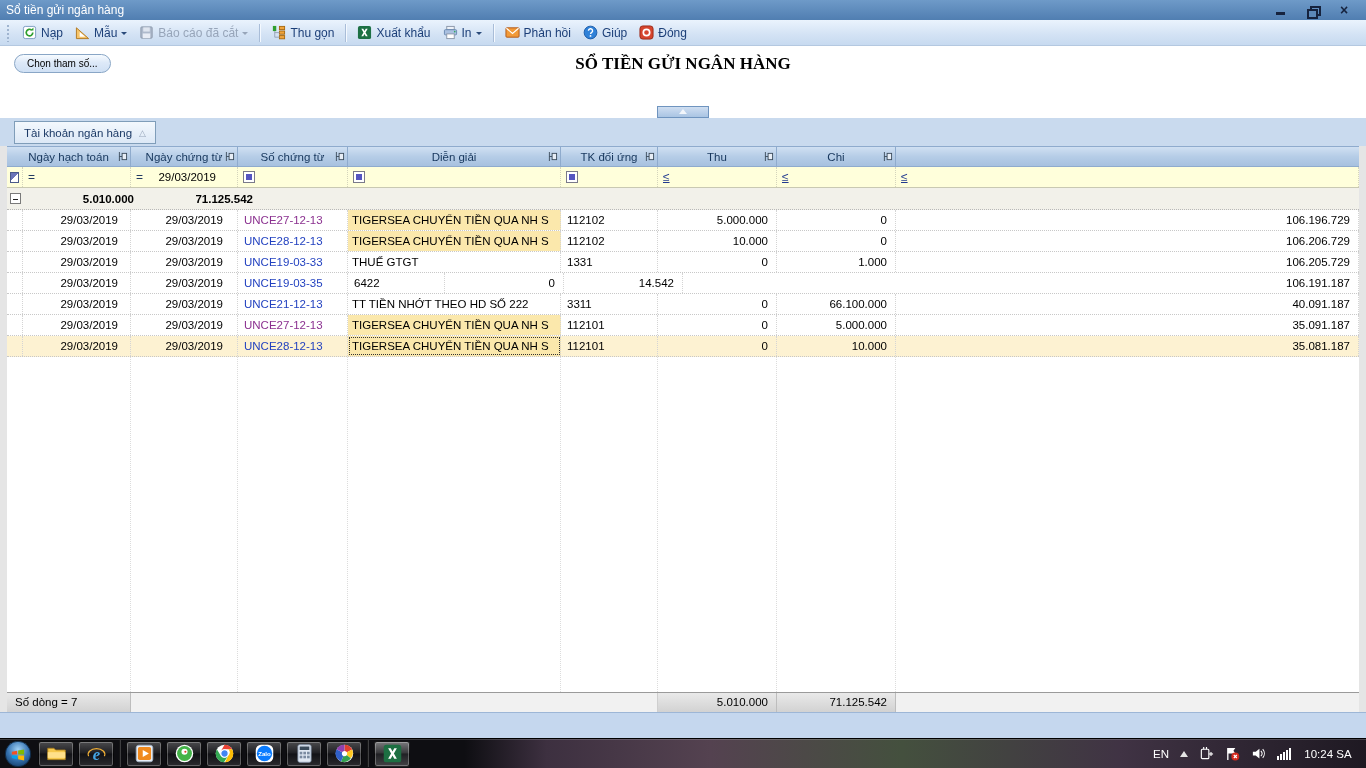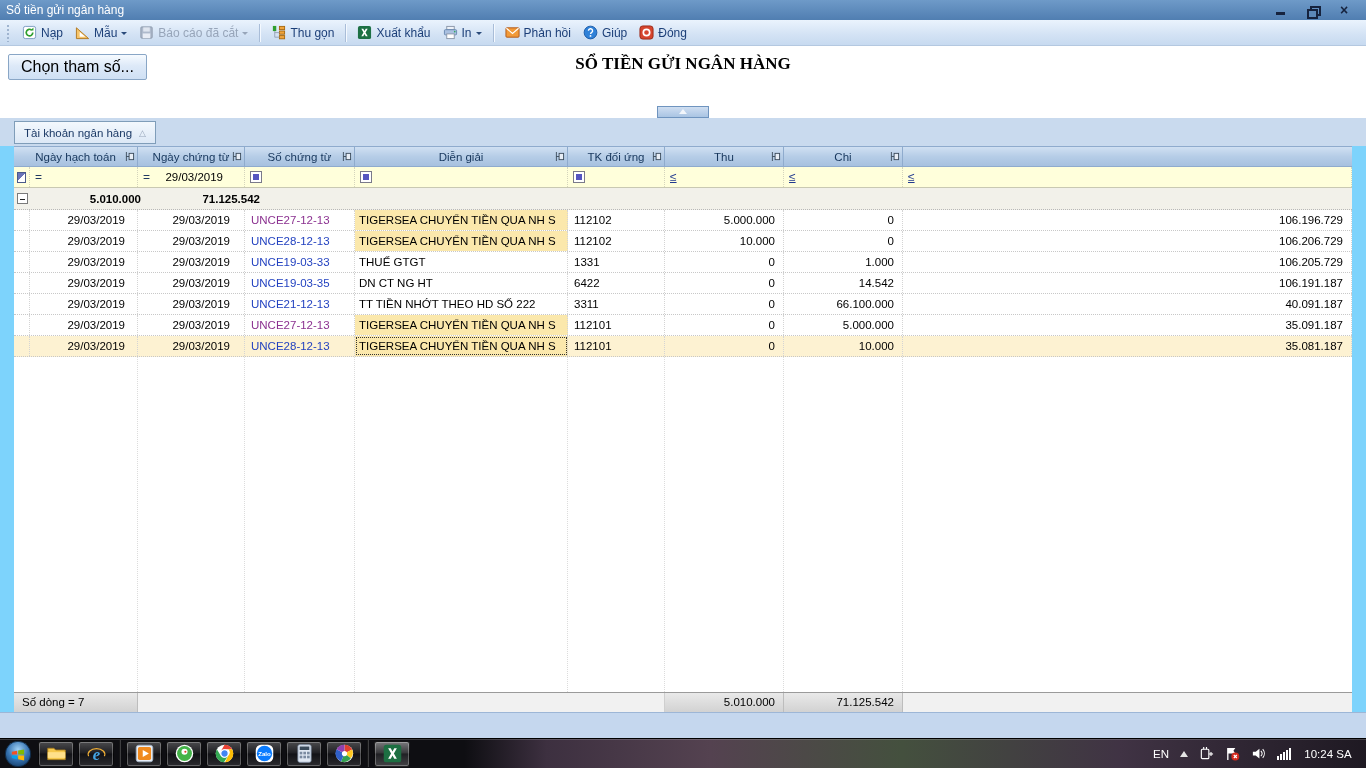--- a/index.html
+++ b/index.html
@@ -30,43 +30,43 @@
   .tb-btn { display:flex; align-items:center; gap:4px; padding:2px 6px; border-radius:2px;
             color:#1c3f78; font-size:12px; cursor:default; }
   .tb-btn .tb-ic svg { width:15px; height:15px; display:block; }
   .tb-dd { width:0; height:0; border:3.5px solid transparent; border-top-color:#2a4a7a; margin-top:4px; }
   .tb-disabled { color:#97a5b9; }
   .tb-disabled .tb-dd { border-top-color:#97a5b9; }
   .tb-sep { width:1px; height:18px; background:#a9bdd8; box-shadow:1px 0 0 #f4f9ff; margin:0 5px; }
 
   
   .report-header { height:72px; flex:0 0 72px; position:relative; background:#fff; }
-  .param-btn { position:absolute; left:8px; top:8px; padding:3px 12px; font-size:16px;
+  .param-btn { position:absolute; left:14px; top:8px; padding:3px 12px; font-size:10px;
                font-family:"Liberation Sans",sans-serif; color:#000;
                background:linear-gradient(#f7fbff,#dde9f8 45%,#cfe0f4); border:1px solid #89a6c6;
-               border-radius:2px; cursor:default; }
+               border-radius:10px; cursor:default; }
   .report-title { text-align:center; margin-top:8px; font-family:"Liberation Serif",serif;
                   font-weight:bold; font-size:17px; color:#000; }
   .report-subtitle { text-align:center; margin-top:7px; font-family:"Liberation Serif",serif;
                      font-weight:bold; font-style:italic; font-size:13.5px; color:#000; }
 
   
   .tabstrip { height:28px; flex:0 0 28px; background:#c9daee; position:relative; }
   .collapse-handle { position:absolute; left:calc(50% - 26px); top:-12px; width:52px; height:12px;
                      background:linear-gradient(#cfdef1,#a9c4e3); border:1px solid #6f94bf; }
   .collapse-handle .tri-up { display:block; width:0; height:0; margin:2px auto 0;
                              border-left:4px solid transparent; border-right:4px solid transparent;
                              border-bottom:5px solid #f2f6fb; }
   .group-tab { position:absolute; left:14px; top:3px; height:23px; display:inline-flex;
                align-items:center; gap:7px; padding:0 9px; font-size:11.5px; color:#1c3a66;
                background:linear-gradient(#f3f8fd,#dce8f6); border:1px solid #7f9db9; }
   .sort-tri { font-size:9px; color:#98a6ba; }
 
   
-  .table-wrap { flex:1 1 auto; background:#7dd3fc; padding:0 14px; overflow:hidden; }
+  .table-wrap { flex:1 1 auto; background:#e5e5e5; padding:0 7px; overflow:hidden; }
   .table { background:#fff; height:100%; display:flex; flex-direction:column;
            font-size:11.5px; color:#000; }
 
   .header-row { display:flex; height:21px; flex:0 0 21px;
                 background:linear-gradient(#d0e0f2,#b6cde7 50%,#a7c1df);
                 border-top:1px solid #8fabcd; border-bottom:1px solid #8fabcd; }
   .hcell { position:relative; display:flex; align-items:center; justify-content:center;
            border-right:1px solid #8fabcd; color:#16365c; overflow:hidden; white-space:nowrap; }
   .hcell.flex { flex:1 1 auto; }
   .pin { position:absolute; right:2px; top:5px; line-height:0; }
@@ -416,21 +416,20 @@
             <span class="dcell c5">1331</span>
             <span class="dcell c6">0</span>
             <span class="dcell c7">1.000</span>
             <span class="dcell c8">106.205.729</span>
           </div>
           <div class="drow">
             <span class="dcell c-ind"></span>
             <span class="dcell c1">29/03/2019</span>
             <span class="dcell c2">29/03/2019</span>
             <span class="dcell c3"><span class="doc-link">UNCE19-03-35</span></span>
-            <span class="dcell c4">DN CT NG HT</span>
             <span class="dcell c5">6422</span>
             <span class="dcell c6">0</span>
             <span class="dcell c7">14.542</span>
             <span class="dcell c8">106.191.187</span>
           </div>
           <div class="drow">
             <span class="dcell c-ind"></span>
             <span class="dcell c1">29/03/2019</span>
             <span class="dcell c2">29/03/2019</span>
             <span class="dcell c3"><span class="doc-link">UNCE21-12-13</span></span>

